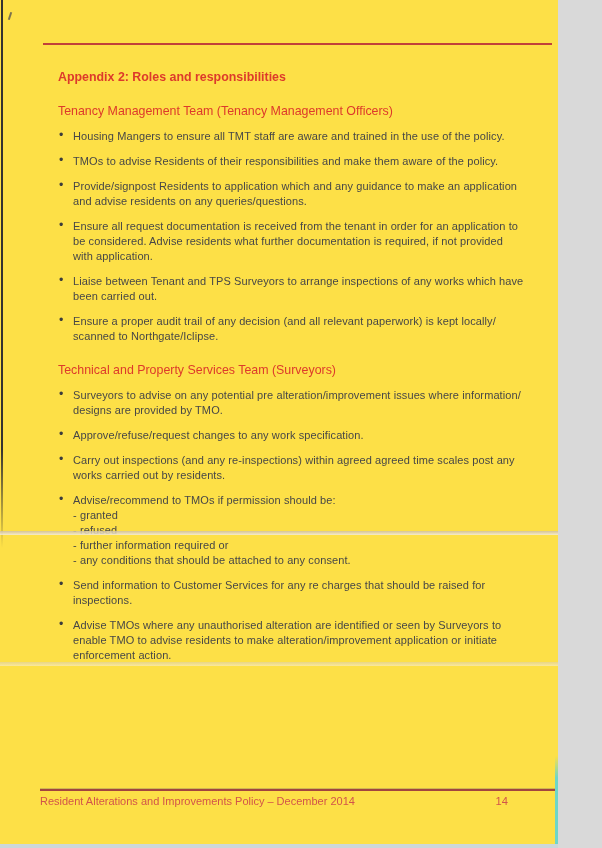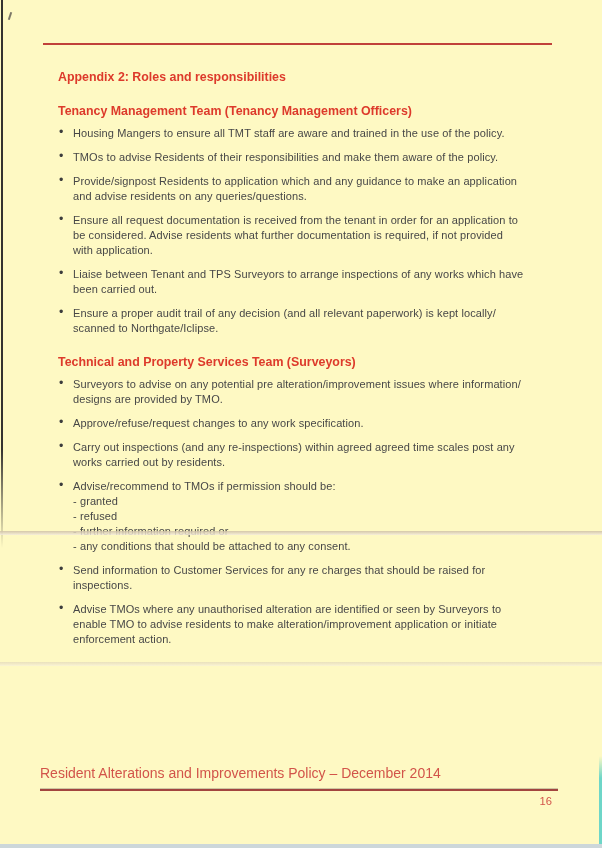--- a/index.html
+++ b/index.html
@@ -1,20 +1,20 @@
 <!DOCTYPE html>
 <html><head>
 <meta charset="utf-8">
 <style>
   html, body { margin:0; padding:0; }
   body { background:#d9d9d9; }
   .page {
     position:relative;
-    width:602px; height:848px;
-    background:#fef9c3;
+    width:558px; height:848px;
+    background:#fde047;
     font-family:"Liberation Sans", sans-serif;
     color:#474747;
     overflow:hidden;
   }
   
   .scan-edge-left {
     position:absolute; left:1px; top:0; width:2px; height:548px;
     background:linear-gradient(#343230 82%, rgba(52,50,48,0));
   }
   .scan-speck {
@@ -42,26 +42,26 @@
     position:absolute; left:43px; top:43px; width:509px; height:2px;
     background:#c0413a; border:none; margin:0; padding:0;
   }
   
   .content { position:absolute; left:58px; top:70px; width:508px; }
   .appendix-title {
     font-size:12.4px; line-height:15px; font-weight:bold;
     color:#dd3a2b; margin:0;
   }
   .section-heading {
-    font-size:12.4px; line-height:15px; font-weight:bold;
+    font-size:12.4px; line-height:15px; font-weight:normal;
     color:#dd3a2b; margin:19px 0 0 0;
   }
   ul.bullets { list-style:none; margin:7px 0 0 0; padding:0; }
   ul.bullets li {
-    position:relative; padding-left:15px; margin:4px 0 9px 0;
+    position:relative; padding-left:15px; margin:10px 0 9px 0;
   }
   ul.bullets li::before {
     content:"\2022";
     position:absolute; left:1px; top:-1px;
     color:#3c3c3c; font-size:12.5px;
   }
   .bullet-text, .note-text {
     display:block;
     font-size:11px; line-height:15px;
     white-space:pre-line;
@@ -70,22 +70,22 @@
   .note {
     margin:6px 0 9px 0; padding-left:15px;
   }
   
   .footer-rule {
     position:absolute; left:40px; top:789px; width:518px; height:2px;
     background:#a2453f; border:none; margin:0; padding:0;
     box-shadow:0 -1px 0 rgba(120,110,100,.35);
   }
   .footer-text {
-    position:absolute; left:40px; top:766px;
-    font-size:14px; line-height:15px; color:#d2544a;
+    position:absolute; left:40px; top:794px;
+    font-size:11px; line-height:15px; color:#d2544a;
   }
   .footer-page {
     position:absolute; right:50px; top:794px;
     font-size:11.2px; line-height:15px; color:#d2544a;
   }
 </style>
 </head>
 <body>
 
 <div class="page">
@@ -162,18 +162,18 @@
       </ul>
     </section>
 
   </div>
 
   <div class="scan-band-1"></div>
   <div class="scan-band-2"></div>
 
   <div class="footer-rule"></div>
   <div class="footer-text">Resident Alterations and Improvements Policy – December 2014</div>
-  <div class="footer-page">16</div>
+  <div class="footer-page">14</div>
 
   <div class="scan-edge-teal"></div>
   <div class="scan-edge-bottom"></div>
 
 </div>
 
 </body></html>

